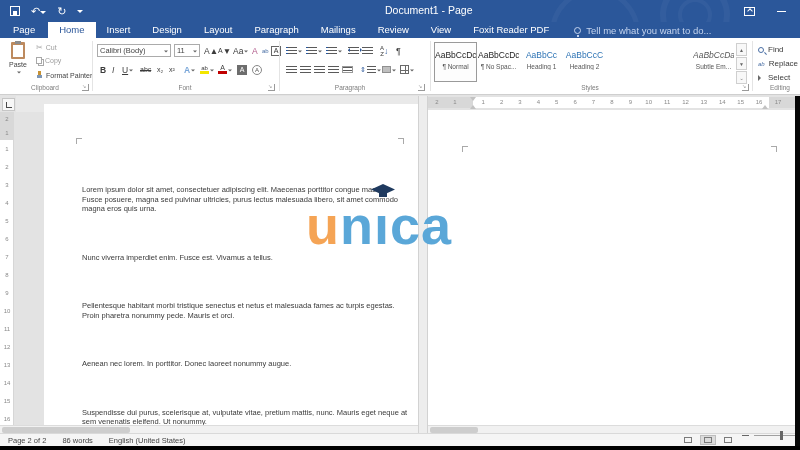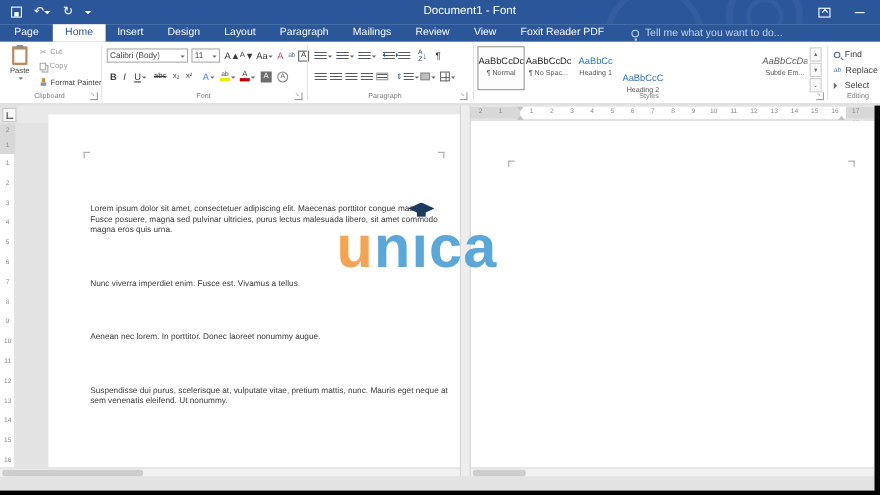--- a/index.html
+++ b/index.html
@@ -174,21 +174,21 @@
         <i class="c1"></i>
         <i class="c2"></i>
         <i class="c3"></i>
       </div>
     <div class="qat">
       <span class="save-ic"></span>
       <span><span class="glyph">↶</span><span class="caret-w"></span></span>
       <span class="glyph">↻</span>
       <span class="caret-w"></span>
     </div>
-    <div class="win-title">Document1 - Font</div>
+    <div class="win-title">Document1 - Page</div>
     <div class="win-btns">
       <span class="rdo-ic"></span>
       <span class="min-ic"></span>
     </div>
   </div>
 
   <div class="tabrow">
     <span class="tab file">Page</span>
     <span class="tab active">Home</span>
     <span class="tab">Insert</span>
@@ -373,21 +373,21 @@
       <div class="chip-name">¶ Normal</div>
     </div>
     <div class="style-chip" style="left:477px;">
       <div class="chip-preview">AaBbCcDc</div>
       <div class="chip-name">¶ No Spac...</div>
     </div>
     <div class="style-chip" style="left:520px;">
       <div class="chip-preview h">AaBbCc</div>
       <div class="chip-name">Heading 1</div>
     </div>
-    <div class="style-chip" style="left:563px;margin-top:16px;">
+    <div class="style-chip" style="left:563px;">
       <div class="chip-preview h">AaBbCcC</div>
       <div class="chip-name">Heading 2</div>
     </div>
     <div class="style-chip" style="left:692px;">
       <div class="chip-preview em">AaBbCcDa</div>
       <div class="chip-name">Subtle Em...</div>
     </div>
     <div class="sgal-btn" style="left:736px;top:5px;">▲</div>
     <div class="sgal-btn" style="left:736px;top:19px;">▼</div>
     <div class="sgal-btn" style="left:736px;top:33px;">⌄</div>
@@ -451,20 +451,21 @@
   </div>
 
   <div class="divider-strip"></div>
 
   <div class="page-left">
     <span class="crop tl" style="left:32px;top:34px;"></span>
     <span class="crop tr" style="right:14px;top:34px;"></span>
     <div class="doc-text">
       <p>Lorem ipsum dolor sit amet, consectetuer adipiscing elit. Maecenas porttitor congue massa. Fusce posuere, magna sed pulvinar ultricies, purus lectus malesuada libero, sit amet commodo magna eros quis urna.</p>
       <p>Nunc viverra imperdiet enim. Fusce est. Vivamus a tellus.</p>
+      <p>Pellentesque habitant morbi tristique senectus et netus et malesuada fames ac turpis egestas. Proin pharetra nonummy pede. Mauris et orci.</p>
       <p>Aenean nec lorem. In porttitor. Donec laoreet nonummy augue.</p>
       <p>Suspendisse dui purus, scelerisque at, vulputate vitae, pretium mattis, nunc. Mauris eget neque at sem venenatis eleifend. Ut nonummy.</p>
     </div>
   </div>
 
   <div class="page-right">
     <span class="crop tl" style="left:34px;top:36px;"></span>
     <span class="crop tr" style="right:18px;top:36px;"></span>
   </div>
 
@@ -475,16 +476,40 @@
         </span></span><span class="lg-b">c</span><span class="lg-b">a</span>
   </div>
 
   <div class="hscroll" style="left:0;top:425px;width:418px;">
     <span class="thumb" style="left:2px;width:128px;"></span>
   </div>
   <div class="hscroll" style="left:428px;top:425px;width:367px;">
     <span class="thumb" style="left:2px;width:48px;"></span>
   </div>
 
+  <div class="statusbar">
+    <div class="sb-left">
+      <span>Page 2 of 2</span>
+      <span>86 words</span>
+      <span>English (United States)</span>
+    </div>
+    <div class="view-btns">
+      <span class="vb">
+          <i></i>
+        </span>
+      <span class="vb active">
+          <i></i>
+        </span>
+      <span class="vb">
+          <i></i>
+        </span>
+    </div>
+    <div class="zoomer">
+      <span class="zminus"></span>
+      <span class="ztrack">
+          <span class="zthumb"></span>
+        </span>
+    </div>
+  </div>
 
   <div class="edge-right"></div>
   <div class="edge-bottom"></div>
 </div>
 
 </body></html>

